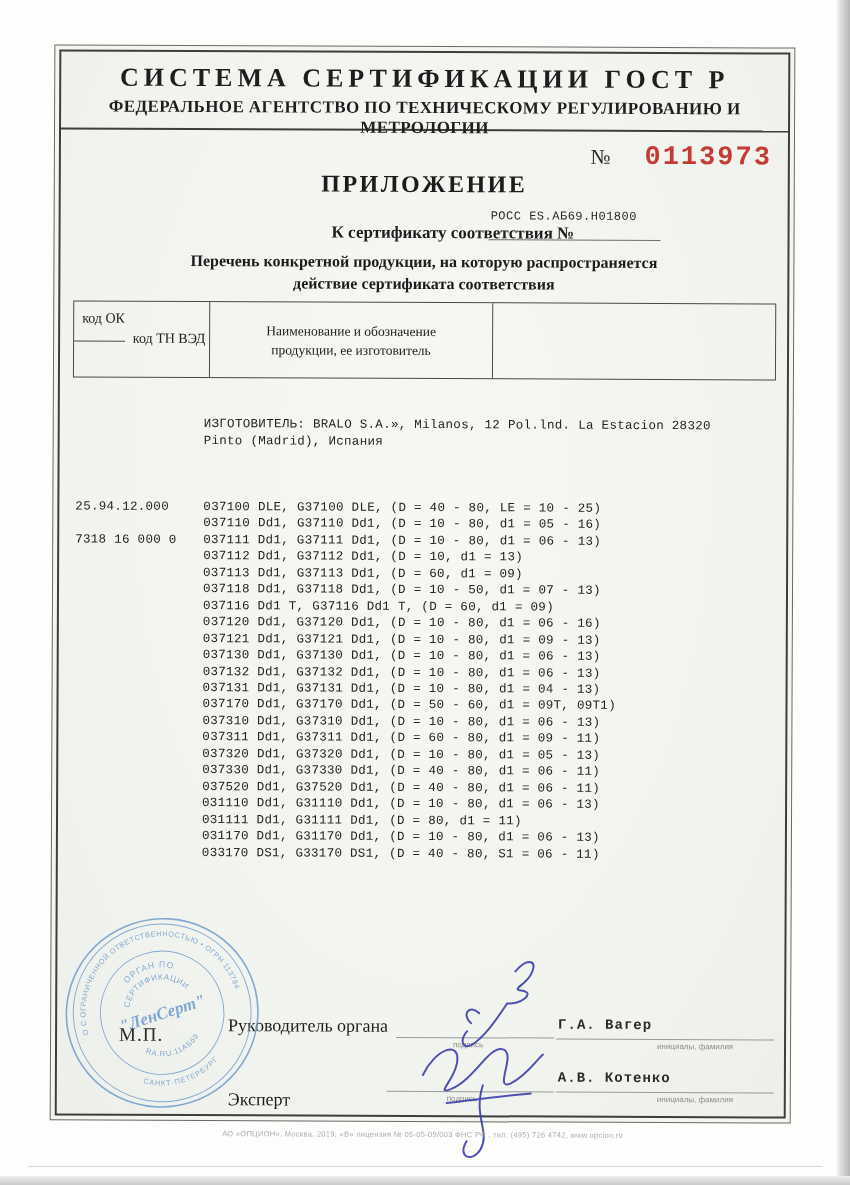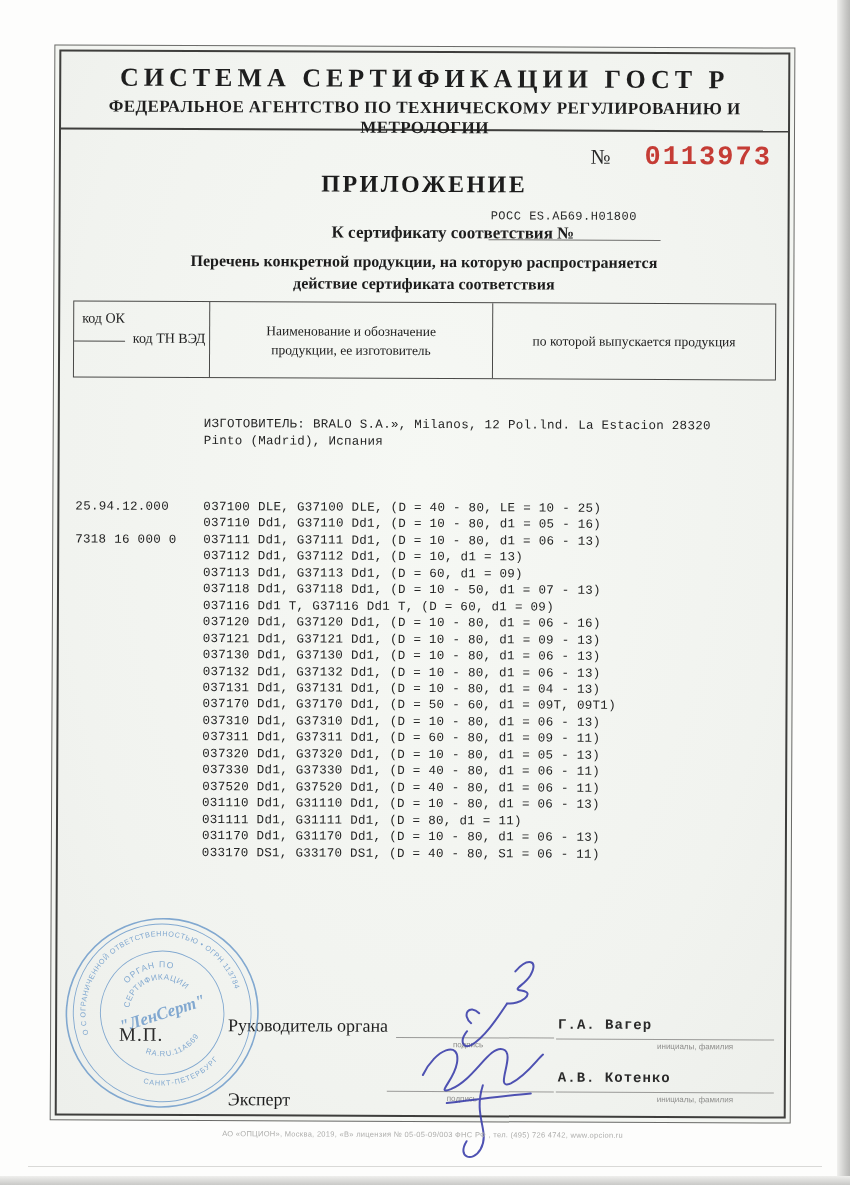--- a/index.html
+++ b/index.html
@@ -117,21 +117,20 @@
           <div class="cell-bottom">код ТН ВЭД</div>
         </div>
         <div class="col2">
           <div>
             <div>Наименование и обозначение</div>
             <div>продукции, ее изготовитель</div>
           </div>
         </div>
         <div class="col3">
           <div>
-            <div>по которой выпускается продукция</div>
           </div>
         </div>
       </div>
 
       <div class="manufacturer mono">
         <div>ИЗГОТОВИТЕЛЬ: BRALO S.A.», Milanos, 12 Pol.lnd. La Estacion 28320</div>
         <div>Pinto (Madrid), Испания</div>
       </div>
 
       <div class="products mono">

